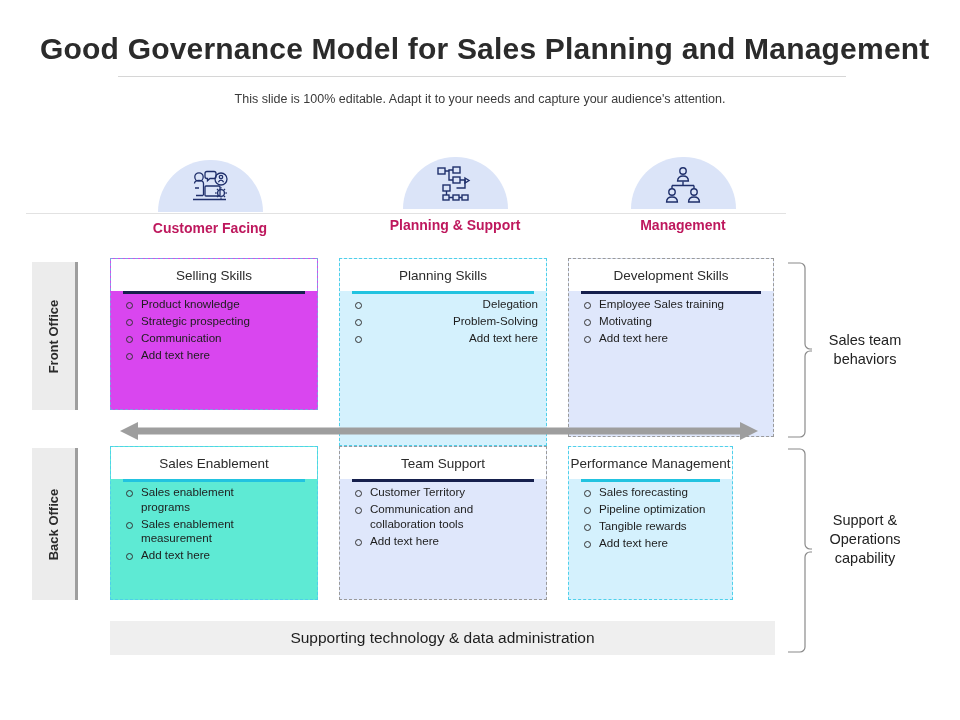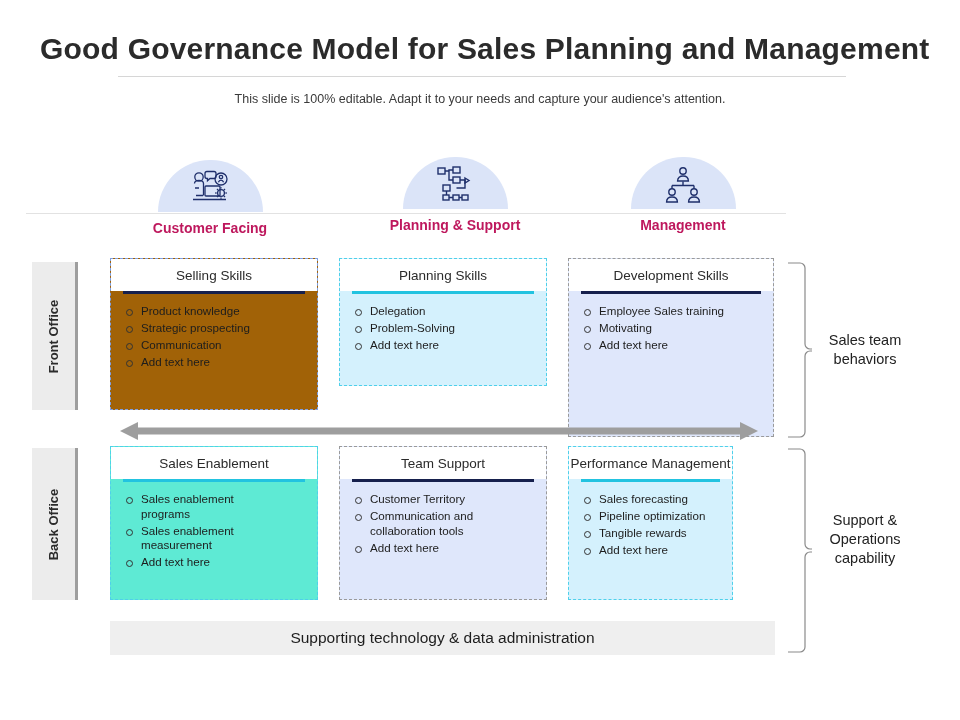--- a/index.html
+++ b/index.html
@@ -57,21 +57,21 @@
   }
 
   
   .card { position: absolute; }
   .card .chead {
     height: 32px; background: #ffffff;
     display: flex; align-items: center; justify-content: center;
   }
   .card .ctitle { font-size: 13.5px; color: #2b2b2b; white-space: nowrap; }
   .card .crule { height: 3px; margin: 0 12px; }
-  .card .cbody { padding: 10px 8px 8px 14px; }
+  .card .cbody { padding: 3px 8px 8px 14px; }
   .card ul { list-style: none; }
   .card li {
     position: relative; padding-left: 16px;
     font-size: 11.6px; line-height: 14.6px; color: #1d1d1d;
     margin-bottom: 2.5px;
   }
   .card li::before {
     content: ""; position: absolute; left: 1px; top: 5px;
     width: 5px; height: 5px; border: 1px solid #333; border-radius: 50%;
   }
@@ -161,36 +161,36 @@
 
   <div id="headline"></div>
 
   <div class="sidelabel" style="top:262px; height:148px;">
     <span>Front Office</span>
   </div>
   <div class="sidelabel" style="top:448px; height:152px;">
     <span>Back Office</span>
   </div>
 
-  <div class="card" style="left:110px; top:258px; width:208px; height:152px; border:1px dashed #7f9fe0; background:#a16207;">
+  <div class="card" style="left:110px; top:258px; width:208px; height:152px; border:1px dashed #7f9fe0; background:#d946ef;">
     <div class="chead">
       <div class="ctitle">Selling Skills</div>
     </div>
     <div class="crule" style="background:#16204d;"></div>
     <div class="cbody">
       <ul>
         <li>Product knowledge</li>
         <li>Strategic prospecting</li>
         <li>Communication</li>
         <li>Add text here</li>
       </ul>
     </div>
   </div>
 
-  <div class="card" style="left:339px; top:258px; width:208px; height:128px; border:1px dashed #4fd0ea; background:#d4f1fd;">
+  <div class="card" style="left:339px; top:258px; width:208px; height:188px; border:1px dashed #4fd0ea; background:#d4f1fd;text-align:right;">
     <div class="chead">
       <div class="ctitle">Planning Skills</div>
     </div>
     <div class="crule" style="background:#22c3e0;"></div>
     <div class="cbody">
       <ul>
         <li>Delegation</li>
         <li>Problem-Solving</li>
         <li>Add text here</li>
       </ul>

